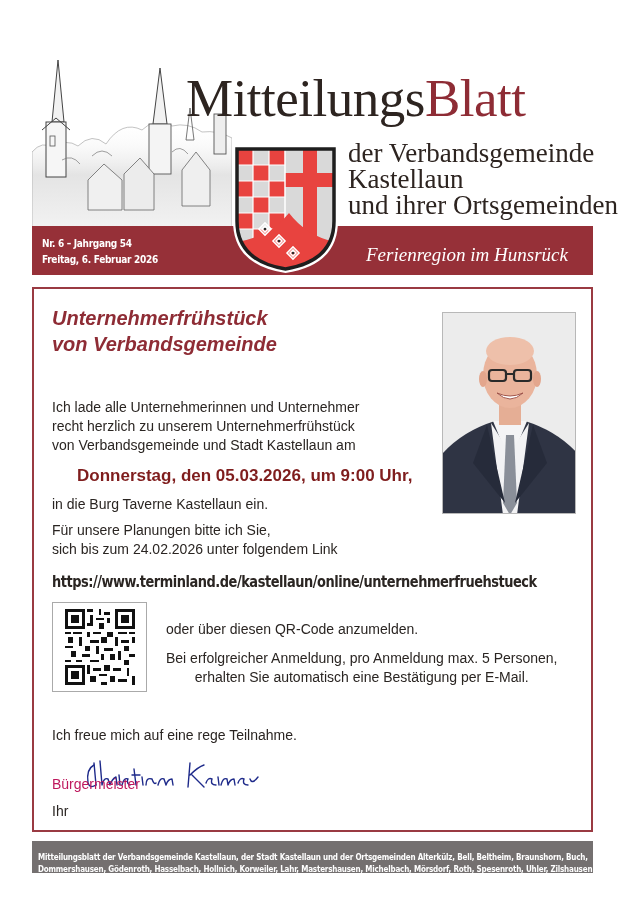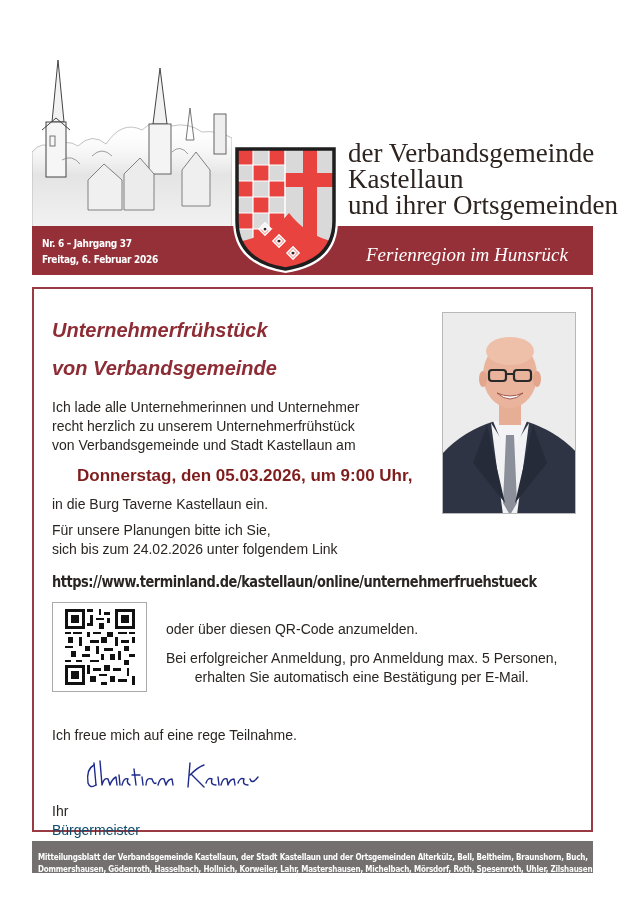--- a/index.html
+++ b/index.html
@@ -23,21 +23,21 @@
   .tagline { position: absolute; left: 366px; top: 244px; font-family: "Liberation Serif", serif;
              font-style: italic; font-size: 19px; color: #ffffff; white-space: nowrap; }
 
   .crest { position: absolute; left: 229px; top: 143px; width: 113px; height: 130px; }
 
   
   .article { position: absolute; left: 32px; top: 287px; width: 561px; height: 545px;
              border: 2px solid #9a3a42; background: #ffffff; }
   .headline { position: absolute; left: 18px; top: 16px; font-family: "Liberation Sans", sans-serif;
               font-weight: bold; font-style: italic; font-size: 20px; line-height: 26px; color: #8e2c35; }
-  .headline div { white-space: nowrap; margin-top: 12px; }
+  .headline div { white-space: nowrap; }
 
   .photo { position: absolute; left: 408px; top: 23px; width: 134px; height: 202px;
            border: 1px solid #b8b8b8; overflow: hidden; background: #eeeeee; }
 
   .body-text { position: absolute; left: 18px; font-size: 14px; line-height: 19px; color: #2a2522; white-space: nowrap; }
   .p1 { top: 109px; }
   .date-line { position: absolute; left: 2px; top: 177px; font-size: 17px; font-weight: bold; color: #7f1d1d; white-space: nowrap; margin-left: 41px; }
   .p2 { top: 206px; }
   .p3 { top: 232px; }
   .link { position: absolute; left: 18px; top: 284px; font-family: "DejaVu Sans Condensed","DejaVu Sans", sans-serif;
@@ -45,21 +45,21 @@
 
   .qr { position: absolute; left: 18px; top: 313px; width: 95px; height: 90px; border: 1px solid #aaaaaa; background: #fff; padding: 6px 12px; }
   .qr svg { width: 70px; height: 76px; display: block; }
 
   .p4 { left: 132px; top: 331px; }
   .p5 { left: 132px; top: 360px; text-align: center; }
   .p6 { top: 437px; }
 
   .signature { position: absolute; left: 48px; top: 466px; width: 180px; height: 40px; }
   .ihr { position: absolute; left: 18px; top: 514px; font-size: 14px; color: #2a2522; }
-  .role { position: absolute; left: 18px; top: 533px; font-size: 14px; color: #0c4a6e; }
+  .role { position: absolute; left: 18px; top: 487px; font-size: 14px; color: #be185d; }
 
   
   .footer { position: absolute; left: 32px; top: 841px; width: 561px; height: 32px; background: #747070;
             color: #ffffff; font-family: "DejaVu Sans Condensed","DejaVu Sans", sans-serif; font-weight: bold;
             font-size: 8px; line-height: 12px; padding: 11px 6px; letter-spacing: -0.2px; }
   .footer div { white-space: nowrap; }
 </style>
 </head>
 <body>
 
@@ -86,30 +86,33 @@
 
     <rect x="182" y="54" width="12" height="40" fill="#eeeeee" stroke="#555" stroke-width="0.9"></rect>
     <path d="M158 48 L154 80 L162 80 Z" fill="none" stroke="#555" stroke-width="0.8"></path>
 
     <path d="M56 120 L72 104 L90 120 L90 150 L56 150 Z" fill="#f0f0f0" stroke="#666" stroke-width="0.8"></path>
     <path d="M92 114 L108 98 L122 114 L122 150 L92 150 Z" fill="#ececec" stroke="#666" stroke-width="0.8"></path>
     <path d="M150 110 L164 92 L178 110 L178 146 L150 146 Z" fill="#efefef" stroke="#666" stroke-width="0.8"></path>
     <path d="M30 100 Q40 94 48 104 M60 96 Q70 86 80 96 M140 92 Q148 84 156 94" fill="none" stroke="#777" stroke-width="0.7"></path>
   </svg>
 
+  <div class="title">
+    <span class="t1">Mitteilungs</span><span class="t2">Blatt</span>
+  </div>
 
   <div class="subtitle">
     <div>der Verbandsgemeinde</div>
     <div>Kastellaun</div>
     <div>und ihrer Ortsgemeinden</div>
   </div>
 
   <div class="redbar"></div>
   <div class="issue">
-    <div>Nr. 6 – Jahrgang 37</div>
+    <div>Nr. 6 – Jahrgang 54</div>
     <div>Freitag, 6. Februar 2026</div>
   </div>
   <div class="tagline">Ferienregion im Hunsrück</div>
 
   <svg class="crest" viewBox="0 0 113 130">
     <defs>
       <clipPath id="shield">
         <path d="M8 6 L105 6 L105 78 Q105 118 56.5 126 Q8 118 8 78 Z"></path>
       </clipPath>
     </defs>

